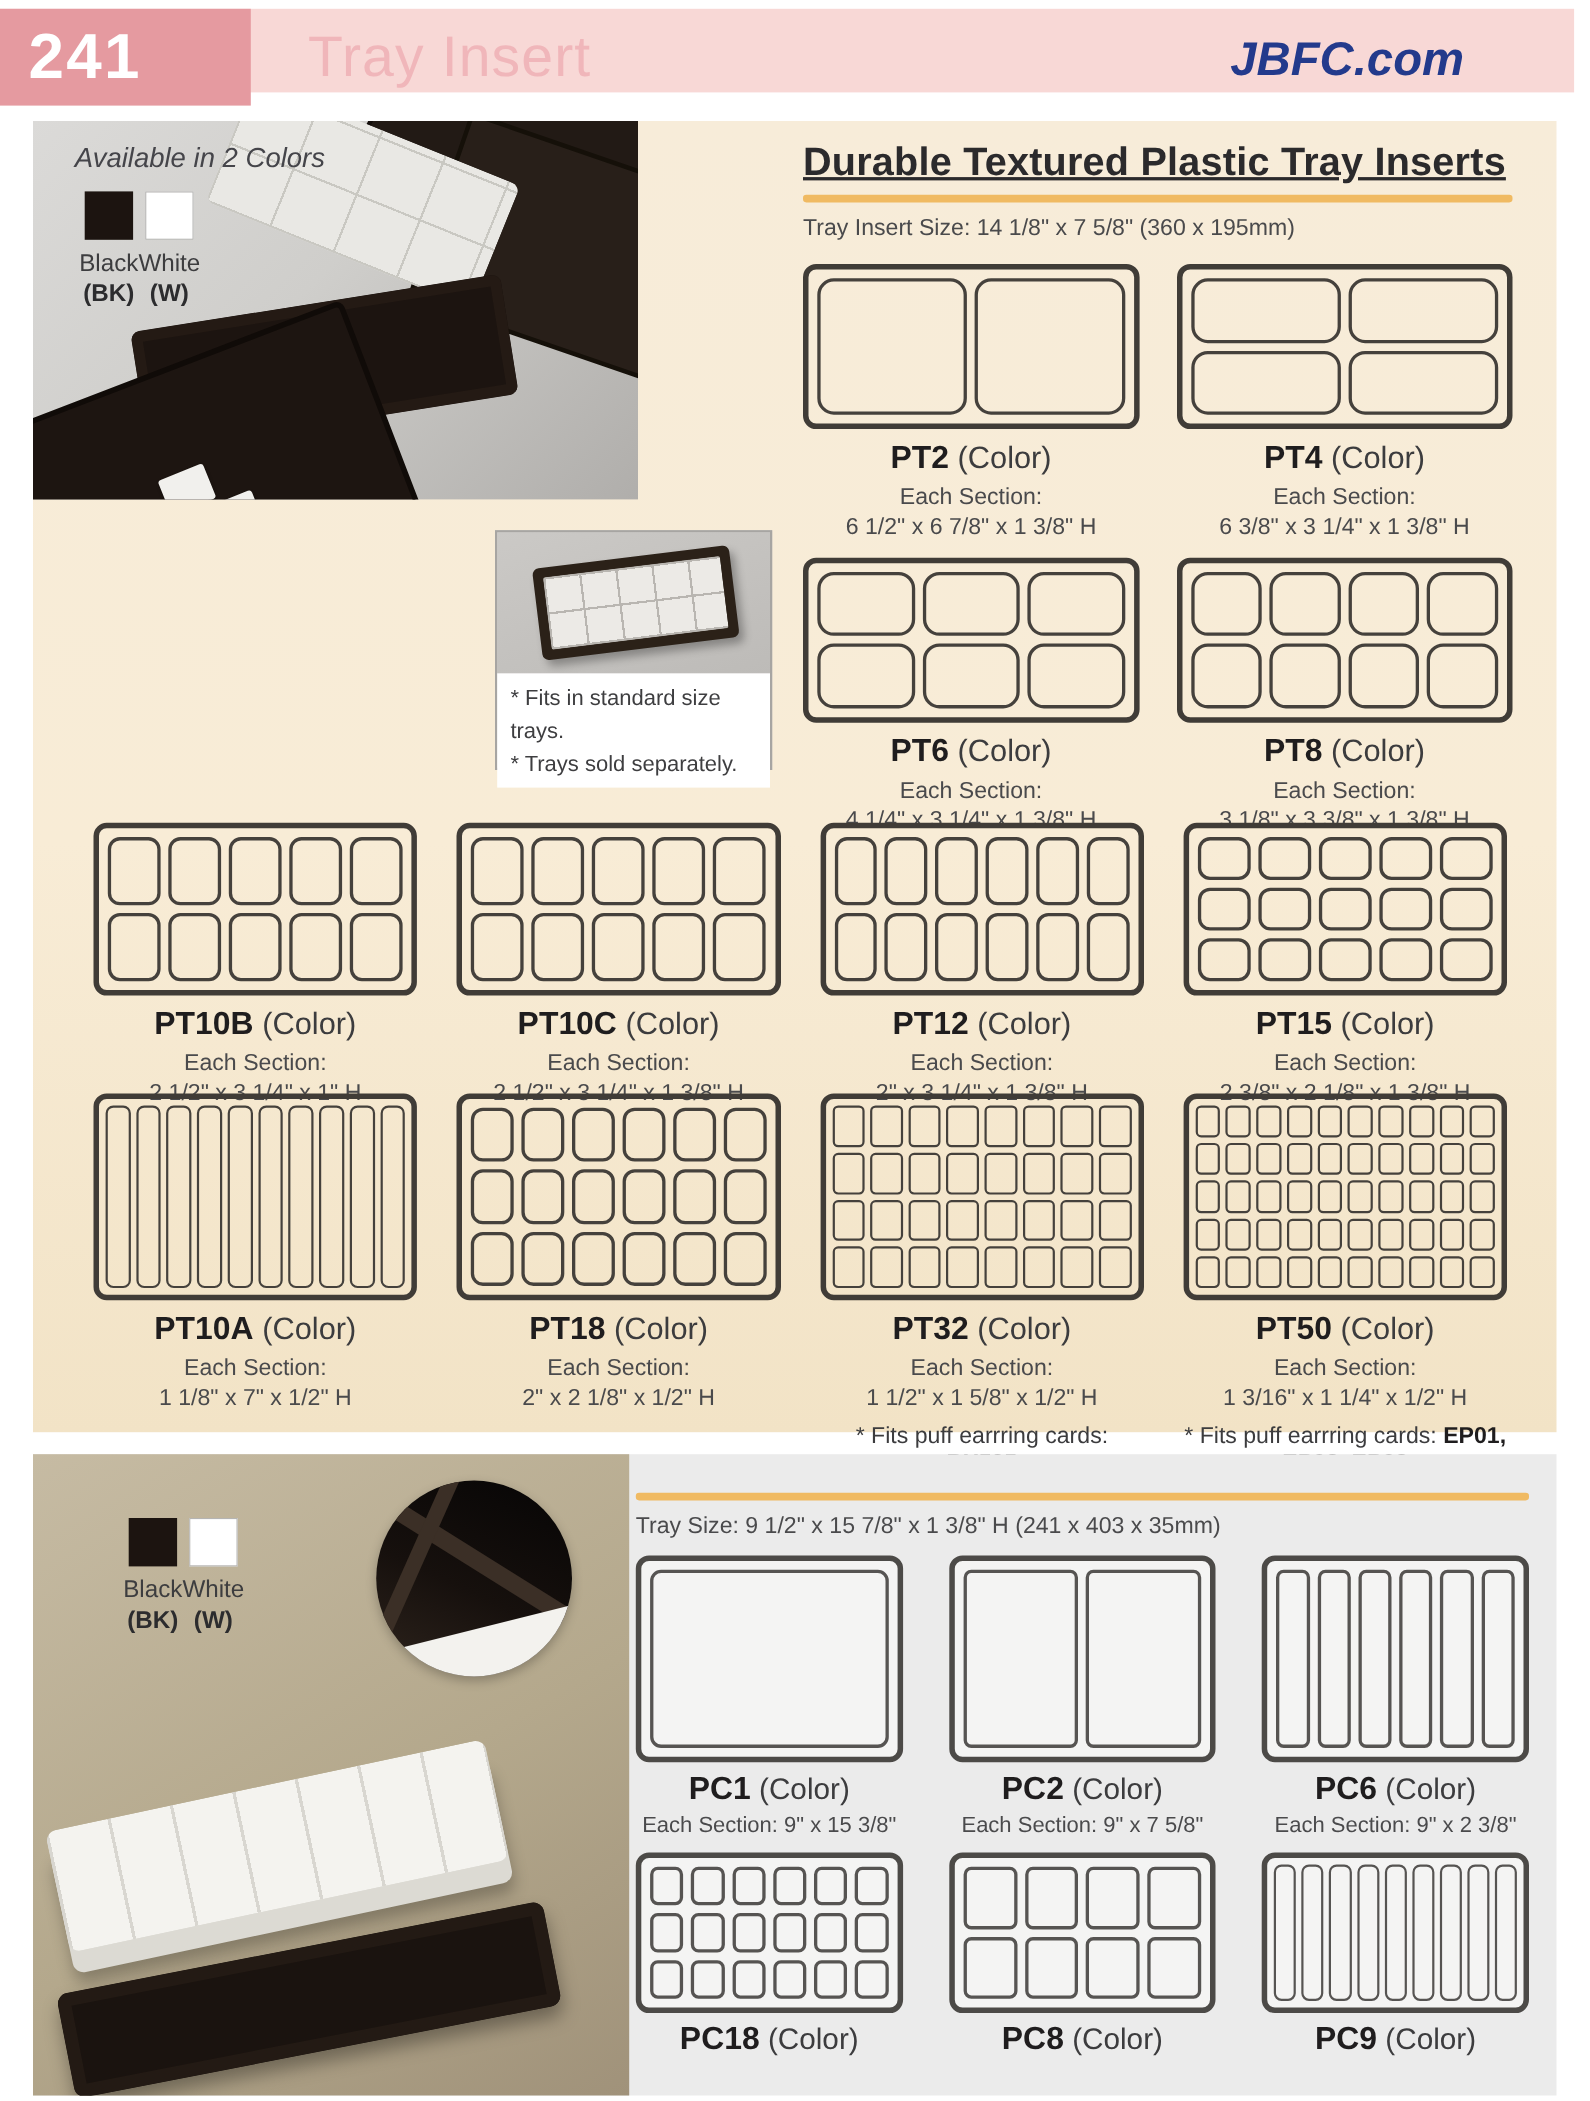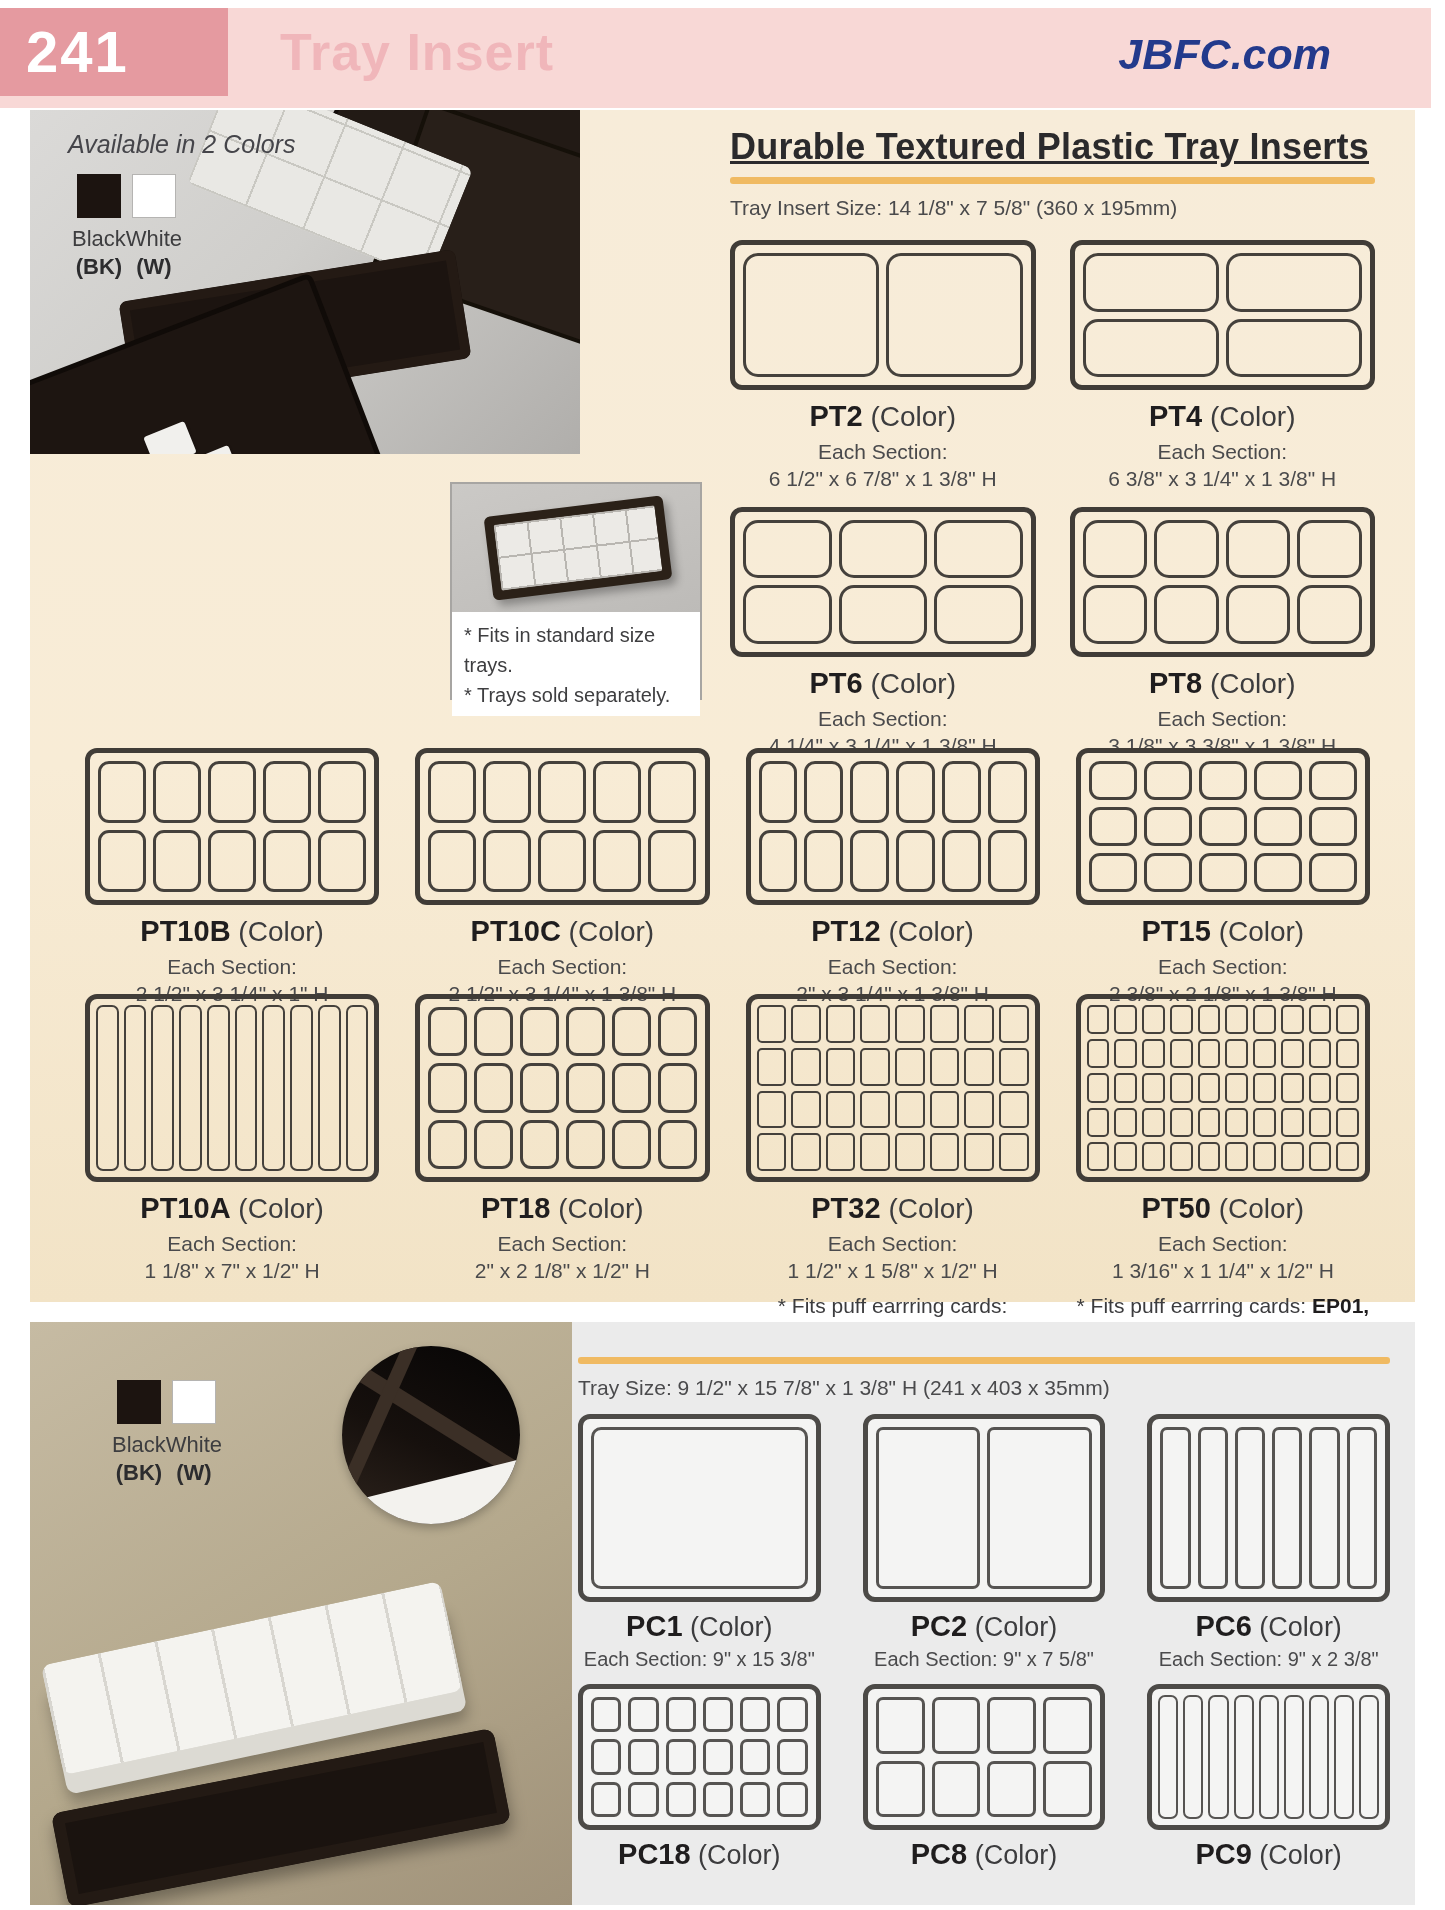--- a/index.html
+++ b/index.html
@@ -4,24 +4,24 @@
 <style>
   :root{
     --pink-bar:#f8d8d6; --pink-block:#e59aa0; --pink-title:#f0b6ba; --navy:#233a8c;
     --orange:#f0ba62; --cream:#f8ecd8; --graypanel:#ebebeb; --line1:#403c37; --line2:#4a4a4a;
     --ink:#1f1d1e; --txt:#4a4a4c;
   }
   *{margin:0;padding:0;box-sizing:border-box}
   html,body{width:1445px;height:1910px;overflow:hidden;background:#fff;
     font-family:"Liberation Sans", sans-serif;color:var(--txt);}
   
-  .hdr{position:absolute;left:0;top:8px;width:1431px;height:100px;background:var(--pink-bar);}
+  .hdr{position:absolute;left:0;top:8px;width:1431px;height:76px;background:var(--pink-bar);}
   .hdr .numblock{position:absolute;left:0;top:0;width:228px;height:88px;background:var(--pink-block);}
   .hdr .num{position:absolute;left:26px;top:10px;font-size:58px;font-weight:bold;color:#fff;letter-spacing:2px;}
-  .hdr .ptitle{position:absolute;left:280px;top:14px;font-size:52px;font-weight:bold;color:var(--pink-title);letter-spacing:1px;}
+  .hdr .ptitle{position:absolute;left:280px;top:14px;font-size:52px;font-weight:normal;color:var(--pink-title);letter-spacing:1px;}
   .hdr .logo{position:absolute;right:100px;top:22px;font-size:43px;font-weight:bold;font-style:italic;color:var(--navy);}
   
   .s1{position:absolute;left:30px;top:110px;width:1385px;height:1192px;
       background:linear-gradient(180deg,#f7ecd9 0%,#f8ecd6 55%,#f2e3c6 100%);}
   .s2{position:absolute;left:30px;top:1322px;width:1385px;height:583px;background:var(--graypanel);}
   
   .sec-title{font-size:36px;font-weight:bold;color:#2b2a2c;letter-spacing:0.2px;text-decoration:underline;}
   .rule{height:7px;border-radius:3px;background:var(--orange);margin-top:9px;}
   .sizenote{font-size:21px;color:var(--txt);margin-top:12px;}
   

